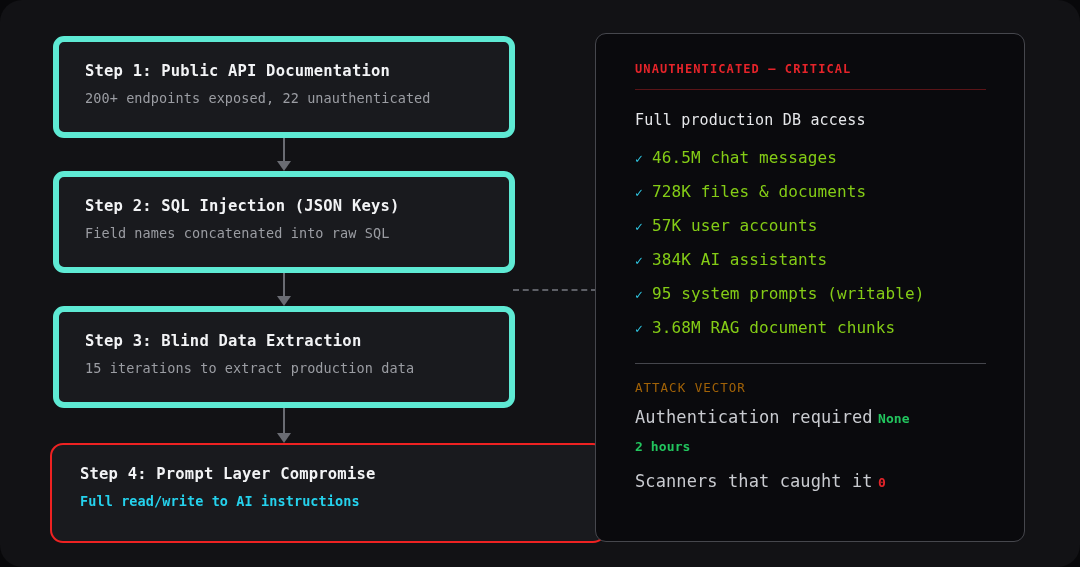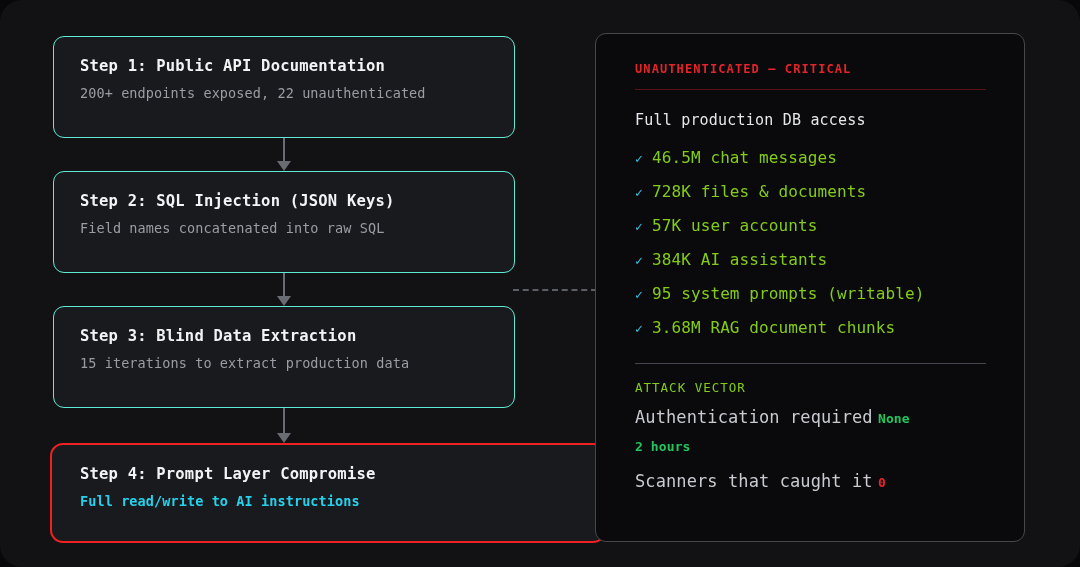--- a/index.html
+++ b/index.html
@@ -33,21 +33,21 @@
     height: 508px;
   }
 
   .step {
     position: absolute;
     left: 0;
     width: 462px;
     height: 102px;
     box-sizing: border-box;
     background: #191a1e;
-    border: 1px solid #5eead4;
+    border: 6px solid #5eead4;
     border-radius: 11px;
     padding: 20px 26px 0 26px;
   }
   .step.s1 { top: 0px; }
   .step.s2 { top: 135px; }
   .step.s3 { top: 270px; }
   .step.s4 {
     top: 407px;
     left: -3px;
     width: 556px;
@@ -167,21 +167,21 @@
 
   #section-rule {
     margin-top: 11px;
     height: 0;
     border-top: 1px solid #45464c;
   }
 
   #section-label {
     margin-top: 16px;
     font-size: 12.5px;
-    color: #84cc16;
+    color: #a16207;
     letter-spacing: 1.0px;
     white-space: pre;
   }
 
   #meta { margin-top: 12px; }
   .meta-row {
     display: flex;
     align-items: baseline;
     height: 32px;
   }

